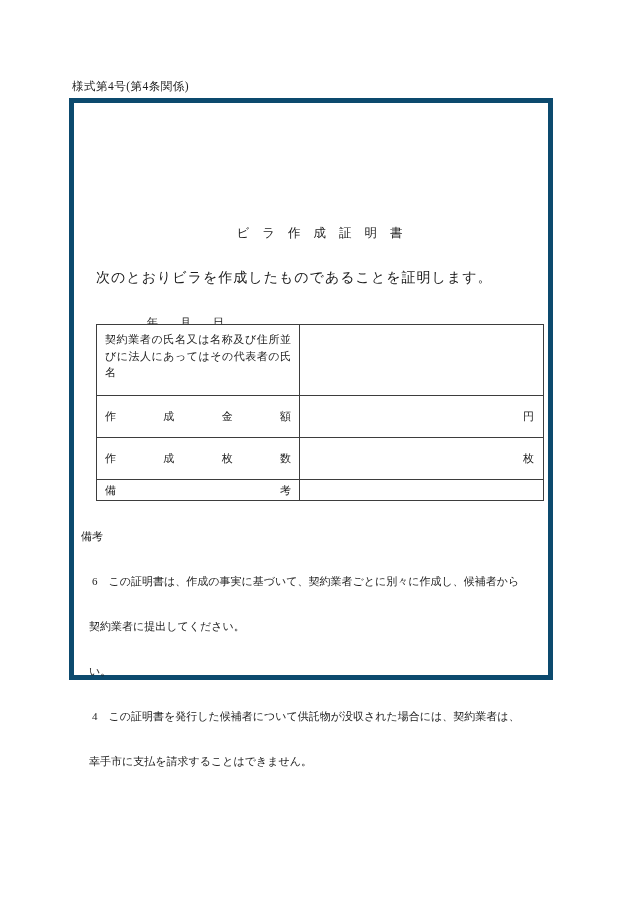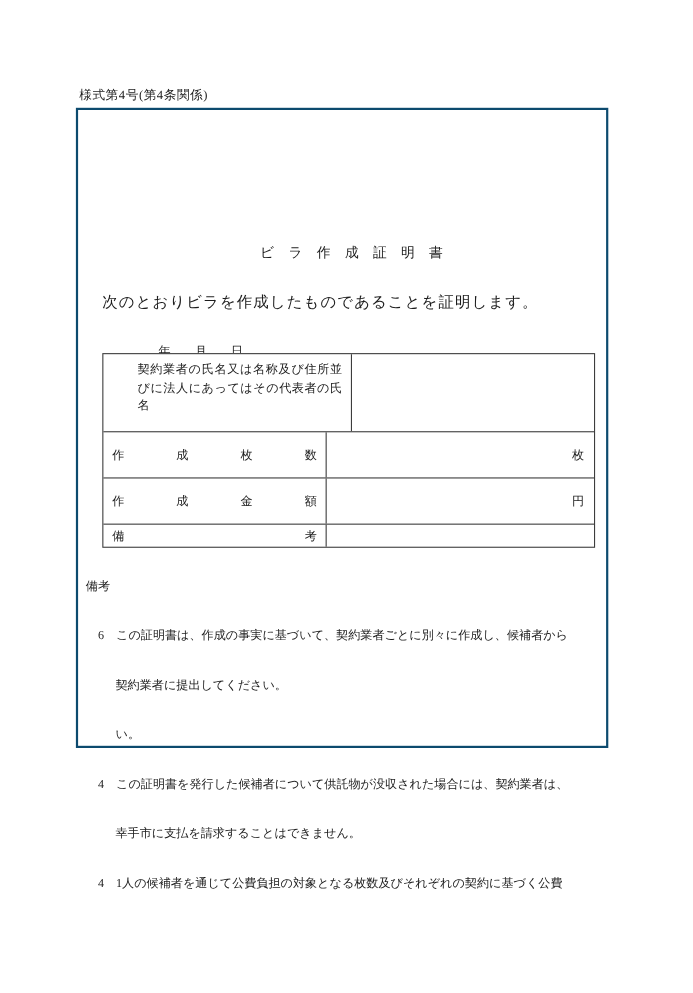--- a/index.html
+++ b/index.html
@@ -14,21 +14,21 @@
     background:#ffffff; overflow:hidden;
     font-size:11px;
   }
   .form-number {
     position:absolute; left:72px; top:79px;
     font-size:11.5px; letter-spacing:0.5px;
   }
   .outer-box {
     position:absolute; left:69px; top:98px;
     width:484px; height:582px;
-    border:2px solid #0c4a6e;
+    border:5px solid #0c4a6e;
   }
   .cert-title {
     position:absolute; left:0; top:122px; width:100%;
     text-align:center; padding-left:30px;
     font-size:12.5px; letter-spacing:13px;
     white-space:nowrap;
   }
   .declaration {
     position:absolute; left:22px; top:166px;
     font-size:14px; letter-spacing:1px;
@@ -50,21 +50,21 @@
     text-align:center; font-size:11px;
   }
   
   .cert-table {
     position:absolute; left:22px; top:221px;
     width:448px; border:1px solid #3d3d3d;
     background:#ffffff;
   }
   .trow { display:flex; border-top:1px solid #3d3d3d; }
   .trow:first-child { border-top:none; }
-  .h71 { height:70px;margin-left:23px; }
+  .h71 { height:70px; }
   .h42 { height:42px; }
   .h22 { height:21px; }
   .tlabel {
     width:203px; border-right:1px solid #3d3d3d;
     display:flex; align-items:center;
   }
   .tlabel.top { align-items:flex-start; }
   .tlabel .wrap {
     display:block; width:100%;
     padding:6px 8px; line-height:16.5px;
@@ -81,21 +81,21 @@
     padding-right:9px;
   }
   
   .notes {
     position:absolute; left:7px; top:396px;
     font-size:11px; line-height:15px;
     white-space:pre;
   }
   .n-head  { margin-left:0; }
   .n-num   { margin-left:11px; }
-  .n-cont  { margin-left:27px; }
+  .n-cont  { margin-left:8px; }
 </style>
 </head>
 <body>
 
 <div class="page">
 
   <div class="form-number">様式第4号(第4条関係)</div>
 
   <div class="outer-box">
 
@@ -115,53 +115,52 @@
 
       <div class="trow h71">
         <div class="tlabel top">
           <span class="wrap">契約業者の氏名又は名称及び住所並びに法人にあってはその代表者の氏名</span>
         </div>
         <div class="tvalue"></div>
       </div>
 
       <div class="trow h42">
         <div class="tlabel">
-          <span class="just">作成枚数</span>
+          <span class="just">作成金額</span>
         </div>
         <div class="tvalue">
-          <span>枚</span>
+          <span>円</span>
         </div>
       </div>
 
       <div class="trow h42">
         <div class="tlabel">
-          <span class="just">作成金額</span>
+          <span class="just">作成枚数</span>
         </div>
         <div class="tvalue">
-          <span>円</span>
+          <span>枚</span>
         </div>
       </div>
 
       <div class="trow h22">
         <div class="tlabel">
           <span class="just">備考</span>
         </div>
         <div class="tvalue"></div>
       </div>
 
     </div>
 
     <div class="notes">
       <div class="n-head">備考</div>
       <div class="n-num">6　この証明書は、作成の事実に基づいて、契約業者ごとに別々に作成し、候補者から</div>
       <div class="n-cont">契約業者に提出してください。</div>
       <div class="n-cont">い。</div>
       <div class="n-num">4　この証明書を発行した候補者について供託物が没収された場合には、契約業者は、</div>
       <div class="n-cont">幸手市に支払を請求することはできません。</div>
-      <div class="n-num">4　1人の候補者を通じて公費負担の対象となる枚数及びそれぞれの契約に基づく公費</div>
       
       
       
     </div>
 
   </div>
 
 </div>
 
 </body></html>

